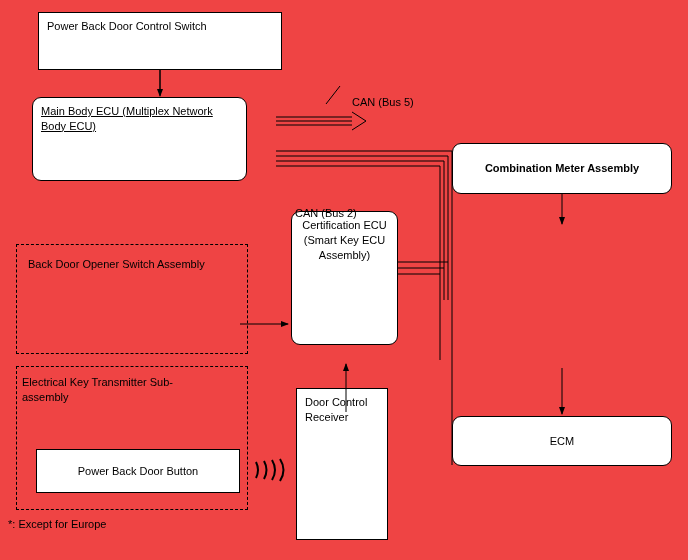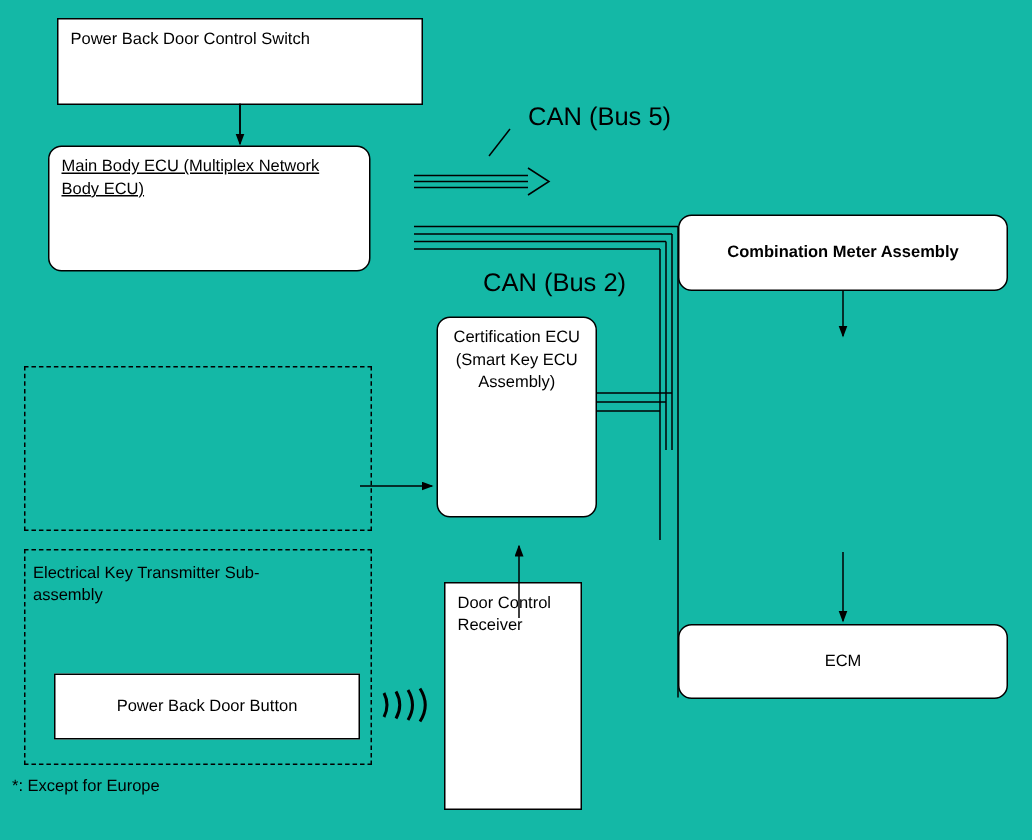--- a/index.html
+++ b/index.html
@@ -9,21 +9,21 @@
   }
   body {
     font-family: "Liberation Sans", sans-serif;
     color: #000000;
   }
   #diagram {
     position: relative;
     width: 688px;
     height: 560px;
     overflow: hidden;
-    background: #14b8a6;
+    background: #ef4444;
   }
   .box {
     position: absolute;
     box-sizing: border-box;
     border: 1px solid #000000;
     background: #ffffff;
     font-size: 11px;
     line-height: 1.35;
     color: #000000;
     padding: 6px 8px;
@@ -48,25 +48,26 @@
   }
   .group-label {
     position: absolute;
     font-size: 11px;
     line-height: 1.35;
     z-index: 2;
     color: #000000;
   }
   .label {
     position: absolute;
-    font-size: 17px;
+    font-size: 11px;
     line-height: 1.35;
     color: #000000;
     z-index: 4;
     white-space: nowrap;
+    margin-top: 28px;
   }
   .note {
     position: absolute;
     font-size: 11px;
     color: #000000;
     z-index: 4;
     white-space: nowrap;
   }
   svg.wires {
     position: absolute;
@@ -148,39 +149,40 @@
 
   <div class="box rounded" style="left:291px; top:211px; width:107px; height:134px;text-align:center;">
     <span>Certification ECU (Smart Key ECU Assembly)</span>
   </div>
 
   <div class="box" style="left:296px; top:388px; width:92px; height:152px;">
     <span>Door Control Receiver</span>
   </div>
 
   <div class="group" style="left:16px; top:244px; width:232px; height:110px;"></div>
+  <div class="group-label" style="left:28px; top:257px; width:206px;">Back Door Opener Switch Assembly</div>
 
   <div class="group" style="left:16px; top:366px; width:232px; height:144px;"></div>
   <div class="group-label" style="left:22px; top:375px; width:190px;">Electrical Key Transmitter Sub-assembly</div>
   <div class="box center" style="left:36px; top:449px; width:204px; height:44px;">
     <span>Power Back Door Button</span>
   </div>
 
   <div class="box rounded center" style="left:452px; top:143px; width:220px; height:51px;font-weight:bold;">
     <span>Combination Meter Assembly</span>
   </div>
 
 
 
   <div class="box rounded center" style="left:452px; top:416px; width:220px; height:50px;">
     <span>ECM</span>
   </div>
 
   <div class="label" style="left:352px; top:67px;">CAN (Bus 5)</div>
-  <div class="label" style="left:322px; top:178px;text-align:right;">CAN (Bus 2)</div>
+  <div class="label" style="left:295px; top:178px;text-align:right;">CAN (Bus 2)</div>
 
   <svg class="wires wires-top" viewBox="0 0 688 560" style="z-index:6;">
     <g stroke="#000000" stroke-width="2" fill="none">
       <path d="M256,462 Q260,470 256,478"></path>
       <path d="M264,461 Q269,470 264,479"></path>
       <path d="M272,460 Q278,470 272,480"></path>
       <path d="M280,459 Q287,470 280,481"></path>
     </g>
   </svg>
 

